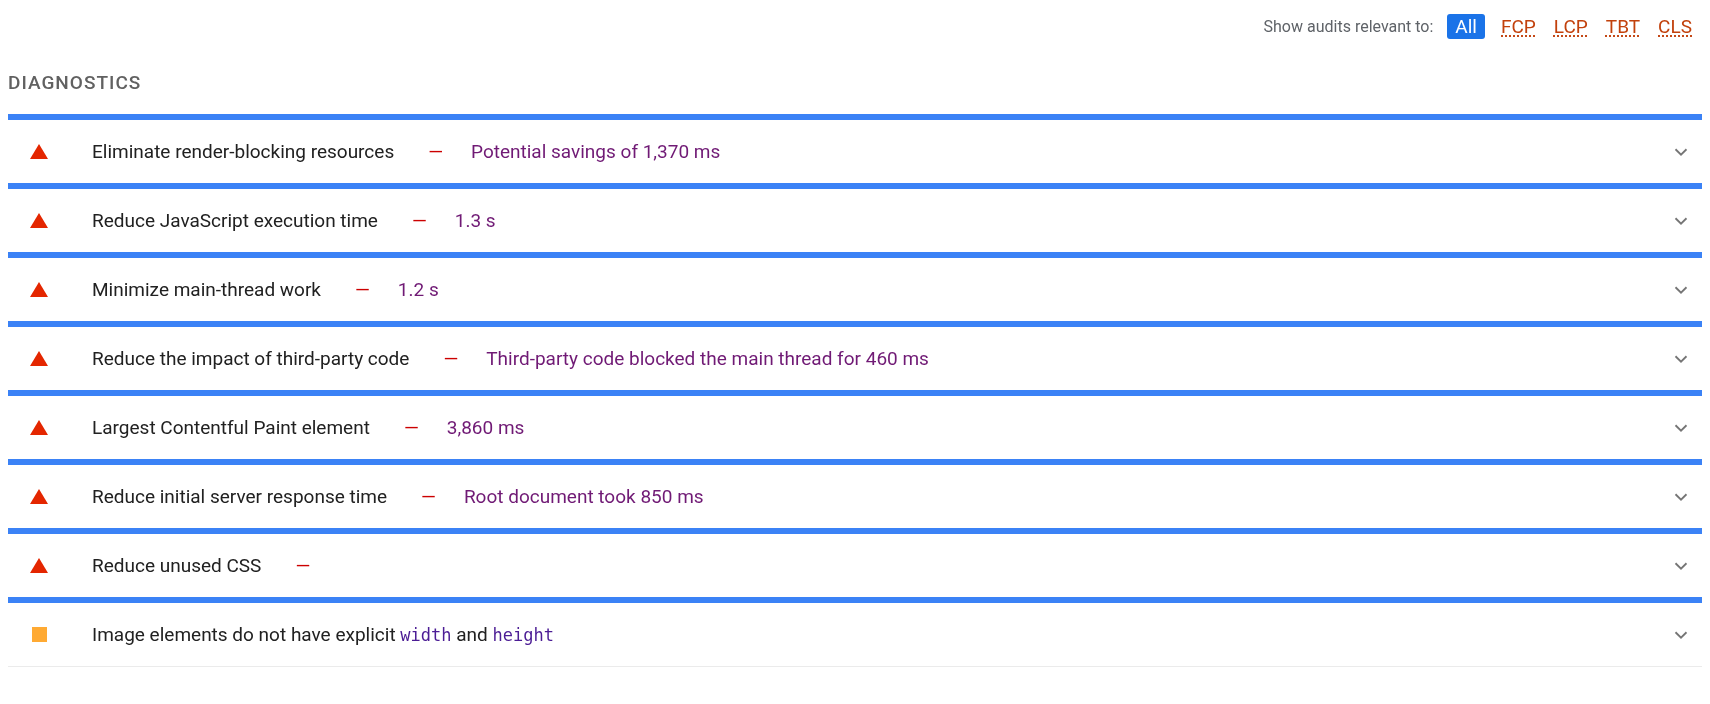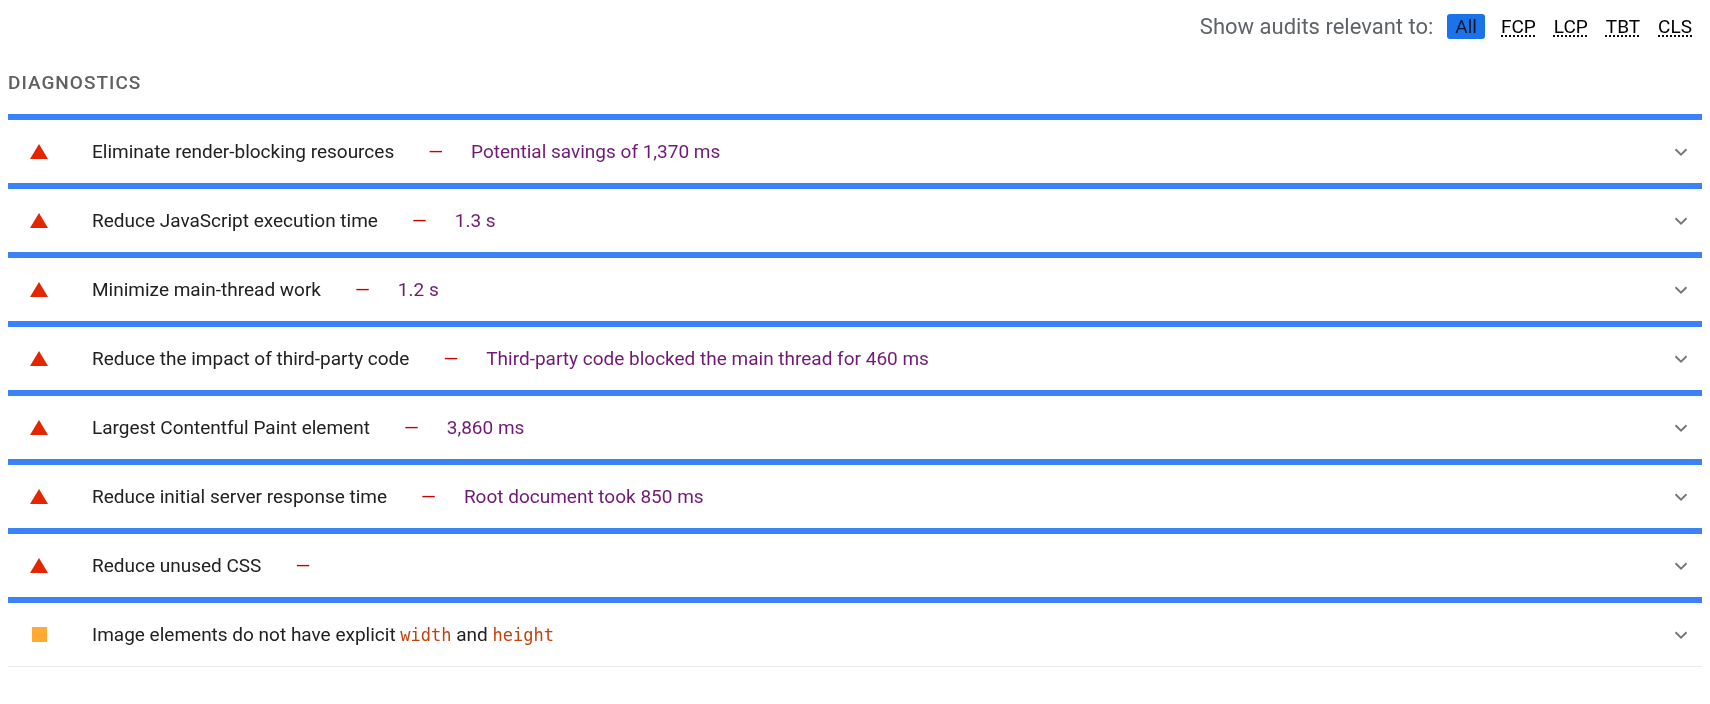--- a/index.html
+++ b/index.html
@@ -15,33 +15,33 @@
   .container { padding: 8px 8px 0 8px; }
   .filter-bar {
     display: flex;
     justify-content: flex-end;
     align-items: center;
     gap: 14px;
     padding: 6px 8px 18px 8px;
   }
   .filter-label {
     color: #5f6368;
-    font-size: 22px;
+    font-size: 16px;
   }
   .chip {
     font-size: 19px;
-    color: #000000;
+    color: #c2410c;
     text-decoration: underline dotted;
     text-underline-offset: 3px;
     cursor: pointer;
     padding: 1px 2px;
   }
   .chip.active {
     background: #1a73e8;
-    color: #0f172a;
+    color: #ffffff;
     text-decoration: none;
     padding: 1px 8px;
     border-radius: 3px;
   }
   .section-title {
     color: #616161;
     font-size: 19px;
     letter-spacing: 1px;
     font-weight: 500;
     padding: 14px 0 20px 0;
@@ -81,21 +81,21 @@
     color: #cc0000;
     font-size: 19px;
     margin: 0 8px 0 14px;
   }
   .detail {
     color: #701a75;
     font-size: 19px;
   }
   .title .code {
     font-family: ui-monospace, Menlo, Consolas, monospace;
-    color: #c2410c;
+    color: #4c1d95;
     font-size: 17px;
   }
   .spacer { flex: 1; }
   .chevron {
     color: #757575;
     display: flex;
     align-items: center;
   }
   .chevron svg { width: 22px; height: 22px; }
 </style>

